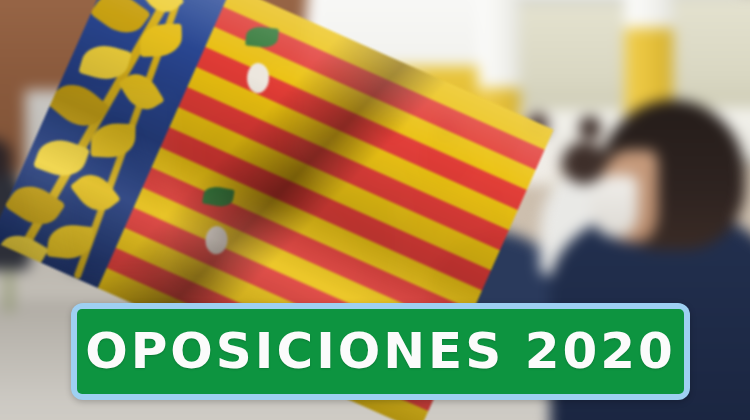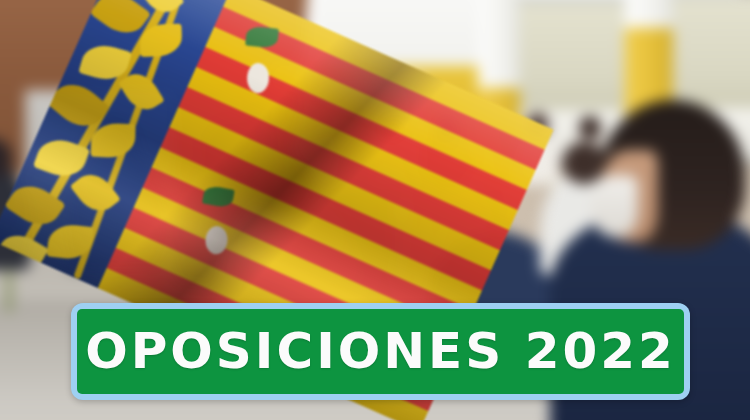--- a/index.html
+++ b/index.html
@@ -420,17 +420,17 @@
     <div class="crest-dot" style="left:168px; top:58px; width:22px; height:30px; transform:rotate(-22deg);"></div>
     <div class="crest-green" style="left:176px; top:188px; width:30px; height:19px; transform:rotate(-14deg);"></div>
     <div class="crest-dot" style="left:196px; top:224px; width:22px; height:28px; transform:rotate(-20deg);"></div>
 
     <div class="flag-fold"></div>
     <div class="flag-shade"></div>
   </div>
 
   <div class="banner">
     <div class="banner-inner">
-      <span class="banner-text">OPOSICIONES 2022</span>
+      <span class="banner-text">OPOSICIONES 2020</span>
     </div>
   </div>
 
 </div>
 
 </body></html>

